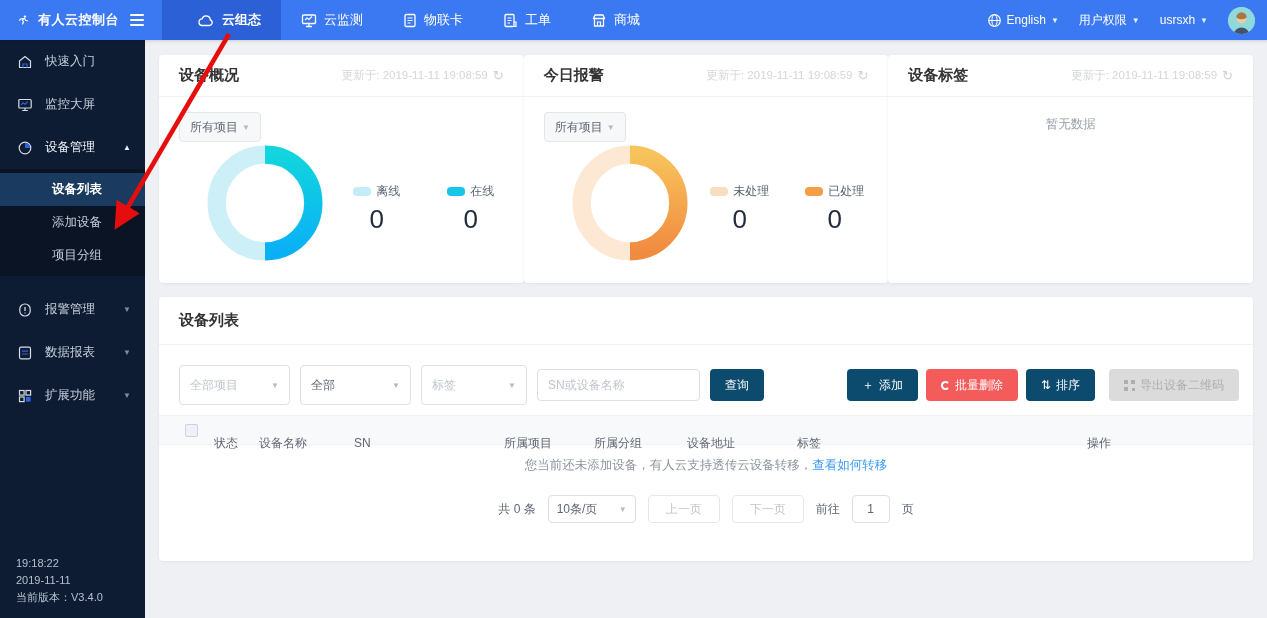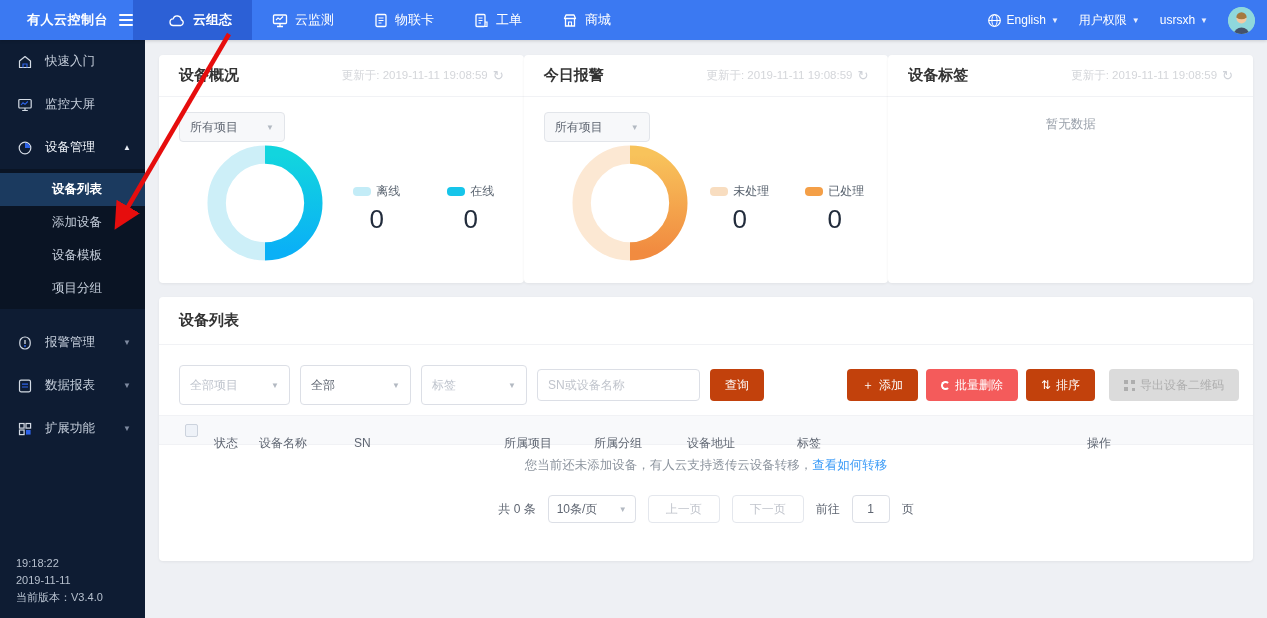--- a/index.html
+++ b/index.html
@@ -4,21 +4,21 @@
 <style>
   * { margin:0; padding:0; box-sizing:border-box; }
   html,body { width:1267px; height:618px; }
   body {
     position:relative; overflow:hidden; background:#eef0f4;
     font-family:"Liberation Sans","DejaVu Sans",sans-serif; font-size:13px; color:#333;
   }
   
   .topbar { position:absolute; top:0; left:0; right:0; height:40px; background:#3b79f2;
     display:flex; align-items:center; color:#fff; z-index:20; box-shadow:0 1px 3px rgba(0,0,0,.15); }
-  .topbar-left { display:flex; align-items:center; gap:9px; padding:0 18px; width:133px; flex:none; }
+  .topbar-left { display:flex; align-items:center; gap:9px; padding:0 18px; width:162px; flex:none; }
   .brand { font-size:13px; font-weight:bold; letter-spacing:.5px; white-space:nowrap; }
   .hamburger { display:flex; flex-direction:column; gap:3px; cursor:pointer; margin-left:2px; }
   .hamburger i { display:block; width:14px; height:2px; background:#fff; border-radius:1px; }
   .topnav { display:flex; align-items:stretch; height:40px; }
   .topnav-item { display:flex; align-items:center; gap:7px; padding:0 20px; font-size:13px; cursor:pointer; }
   .topnav-item.active { background:#2c60d6; font-weight:bold;padding-left:36px; }
   .topbar-right { margin-left:auto; display:flex; align-items:center; gap:20px; padding-right:12px; font-size:12px; }
   .tb-drop { display:flex; align-items:center; gap:5px; cursor:pointer; }
   .caret-down-w { font-size:8px; color:#e8eeff; }
   .avatar { width:27px; height:27px; border-radius:50%; overflow:hidden; background:#8fd8dc; flex:none; cursor:pointer; }
@@ -34,21 +34,21 @@
   .sub-item.active { background:#1b3a5f; color:#fff; font-weight:bold; }
   .side-footer { position:absolute; left:16px; bottom:12px; font-size:11px; color:#b6c0ce; line-height:17px; }
   
   .main { position:absolute; left:145px; top:40px; right:0; bottom:0; }
   .cards { position:absolute; top:15px; left:14px; right:14px; display:flex; }
   .card { flex:1; height:228px; background:#fff; border-radius:4px; box-shadow:0 1px 3px rgba(0,0,0,.06); position:relative; }
   .card-head { height:42px; display:flex; justify-content:space-between; align-items:center; padding:0 20px; border-bottom:1px solid #f1f2f5; }
   .card-title { font-size:15px; font-weight:bold; color:#333; }
   .card-updated { font-size:11.5px; color:#d4d6da; display:flex; align-items:center; gap:5px; }
   .refresh-glyph { font-size:13px; color:#cfd2d8; cursor:pointer; }
-  .chip-select { margin:15px 0 0 20px; width:106px; height:30px; border:1px solid #e2e5ea; background:#f7f8fa; border-radius:4px;
+  .chip-select { margin:15px 0 0 20px; width:82px; height:30px; border:1px solid #e2e5ea; background:#f7f8fa; border-radius:4px;
     display:inline-flex; align-items:center; justify-content:space-between; padding:0 10px; font-size:12px; color:#5f6672; cursor:pointer; }
   .caret-g { font-size:8px; color:#b3b9c2; }
   .donut { position:absolute; left:48px; top:90px; width:116px; height:116px; }
   .legend { position:absolute; right:24px; top:128px; display:flex; gap:36px; }
   .legend-col { display:flex; flex-direction:column; align-items:center; gap:4px; min-width:58px;justify-content:center; }
   .legend-tag { display:flex; align-items:center; gap:5px; font-size:12px; color:#5a6470; }
   .swatch { width:18px; height:9px; border-radius:4px; }
   .legend-val { font-size:26px; color:#222c3c; font-weight:400; }
   .empty-tags { text-align:center; margin-top:19px; font-size:12.5px; color:#9aa1ab; }
   
@@ -58,21 +58,21 @@
   .filter-row { position:absolute; top:72px; left:20px; right:14px; height:32px; display:flex; align-items:center; gap:10px; }
   .f-select { height:40px; border:1px solid #dcdfe6; border-radius:4px; background:#fff; display:flex; align-items:center;
     justify-content:space-between; padding:0 10px; font-size:12px; cursor:pointer; }
   .f-select .ph { color:#bfc4cd; } .f-select .val { color:#5f6672; }
   .w110 { width:111px; } .w105 { width:106px; }
   .f-input { width:163px; height:32px; border:1px solid #dcdfe6; border-radius:4px; padding:0 10px; font-size:12px; color:#333;
     font-family:"Liberation Sans","DejaVu Sans",sans-serif; }
   .f-input::placeholder { color:#c0c4cc; }
   .btn { height:32px; border:none; border-radius:4px; font-size:12px; color:#fff; cursor:pointer; display:inline-flex;
     align-items:center; justify-content:center; gap:5px; padding:0 15px; font-family:"Liberation Sans","DejaVu Sans",sans-serif; }
-  .btn-blue { background:#c2410c; }
+  .btn-blue { background:#0c4a6e; }
   .btn-red { background:#f45b5b; }
   .btn-disabled { background:#dbdbdb; color:#aeaeae; cursor:not-allowed;margin-left:6px; }
   .actions { margin-left:auto; display:flex; gap:8px; }
   .ring-ico { width:9px; height:9px; border:2px solid #fff; border-right-color:transparent; border-radius:50%; display:inline-block; }
   .qr-ico { width:11px; height:11px; display:inline-block; background:
       linear-gradient(#aeaeae,#aeaeae) 0 0/4px 4px no-repeat,
       linear-gradient(#aeaeae,#aeaeae) 100% 0/4px 4px no-repeat,
       linear-gradient(#aeaeae,#aeaeae) 0 100%/4px 4px no-repeat,
       linear-gradient(#aeaeae,#aeaeae) 100% 100%/3px 3px no-repeat; }
   .thead { position:absolute; top:118px; left:0; right:0; height:30px; background:#f8f9fb;
@@ -202,23 +202,20 @@
     <span class="arrow up">▲</span>
   </div>
   <div class="submenu">
     <div class="sub-item active">
       <span>设备列表</span>
     </div>
     <div class="sub-item">
       <span>添加设备</span>
     </div>
     <div class="sub-item">
-      <span>设备模板</span>
-    </div>
-    <div class="sub-item">
       <span>项目分组</span>
     </div>
   </div>
   <div class="side-item" style="margin-top:12px;">
     <svg class="sicon" viewBox="0 0 16 16">
       <rect x="2.8" y="2" width="10.4" height="12" rx="5" fill="none" stroke="#d4dbe5" stroke-width="1.2"></rect>
       <path d="M8 5 v4" stroke="#d4dbe5" stroke-width="1.3"></path>
       <circle cx="8" cy="11" r="1" fill="#2e63e8"></circle>
     </svg>
     <span>报警管理</span>

